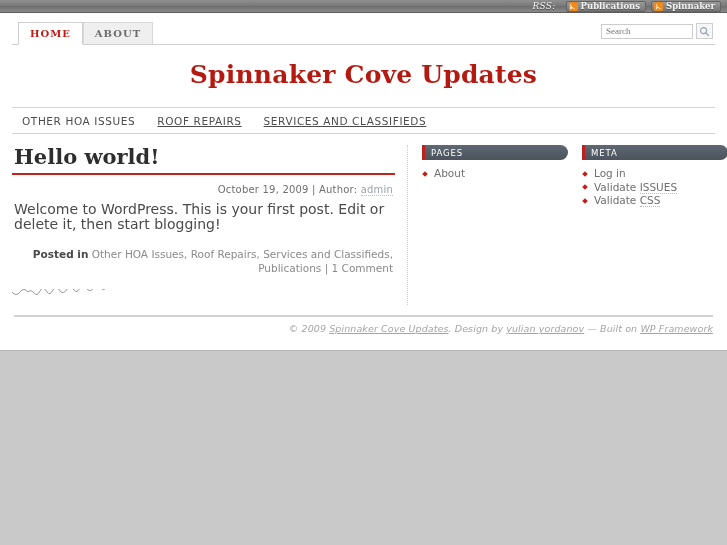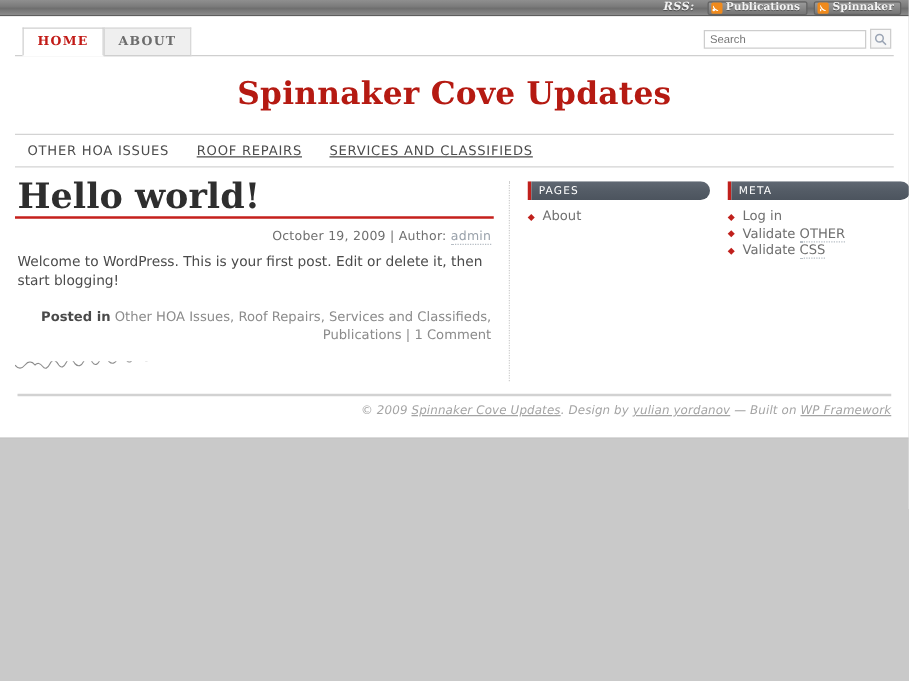--- a/index.html
+++ b/index.html
@@ -23,21 +23,21 @@
     border-bottom: 1px solid #5d5d5d;
     display: flex;
     justify-content: flex-end;
     align-items: center;
     padding-right: 6px;
     box-sizing: border-box;
   }
   .rss-label {
     color: #f2f2f2;
     font-family: "DejaVu Serif", "Liberation Serif", serif;
-    font-weight: bold;
+    font-weight: normal;
     font-style: italic;
     font-size: 9px;
     letter-spacing: .3px;
     margin-right: 5px;
     text-shadow: 0 1px 0 #4d4d4d;
   }
   .rss-chip {
     display: flex;
     align-items: center;
     gap: 3px;
@@ -132,25 +132,25 @@
   }
   .searchwrap {
     position: absolute;
     right: 2px;
     bottom: 5px;
     display: flex;
     align-items: center;
     gap: 3px;
   }
   .searchbox {
-    width: 130px;
+    width: 92px;
     height: 15px;
     border: 1px solid #cdcdcd;
     background: #fff;
-    font-family: Liberation Sans, sans-serif;
+    font-family: Liberation Serif, serif;
     font-size: 9px;
     color: #b0b0b0;
     padding: 0 4px;
     box-sizing: border-box;
     outline: none;
   }
   .searchbtn {
     width: 17px; height: 16px;
     border: 1px solid #cdcdcd;
     background: #f7f7f7;
@@ -204,42 +204,42 @@
   .content {
     width: 396px;
     flex: 0 0 396px;
     padding-right: 12px;
     box-sizing: border-box;
     border-right: 1px dotted #cfcfcf;
   }
   .posttitle {
     font-family: "DejaVu Serif", "Liberation Serif", serif;
     font-weight: bold;
-    font-size: 28px;
+    font-size: 21px;
     color: #2e2e2e;
     line-height: 24px;
     padding: 0 0 4px 2px;
     border-bottom: 2px solid #c5201c;
     margin: 0 0 9px 0;
   }
   .postmeta {
     text-align: right;
     font-size: 10px;
     color: #6f6f6f;
     letter-spacing: .2px;
     padding-right: 2px;
     margin-bottom: 7px;
   }
   .postmeta .author {
     color: #9aa2ab;
     text-decoration: none;
     border-bottom: 1px dotted #b6bdc4;
   }
   .postbody {
-    font-size: 11px;
+    font-size: 14px;
     color: #4a4a4a;
     line-height: 15px;
     padding-left: 2px;
   }
   .postfooter {
     text-align: right;
     font-size: 10.5px;
     color: #8b8b8b;
     line-height: 14px;
     margin-top: 15px;
@@ -402,21 +402,21 @@
           </ul>
         </div>
 
         <div class="widget">
           <div class="wtitle">META</div>
           <ul class="wlist">
             <li>
               <span>Log in</span>
             </li>
             <li>
-              <span>Validate </span><span class="u">OTHER</span>
+              <span>Validate </span><span class="u">ISSUES</span>
             </li>
             <li>
               <span>Validate </span><span class="u">CSS</span>
             </li>
           </ul>
         </div>
 
       </div>
     </div>
 

